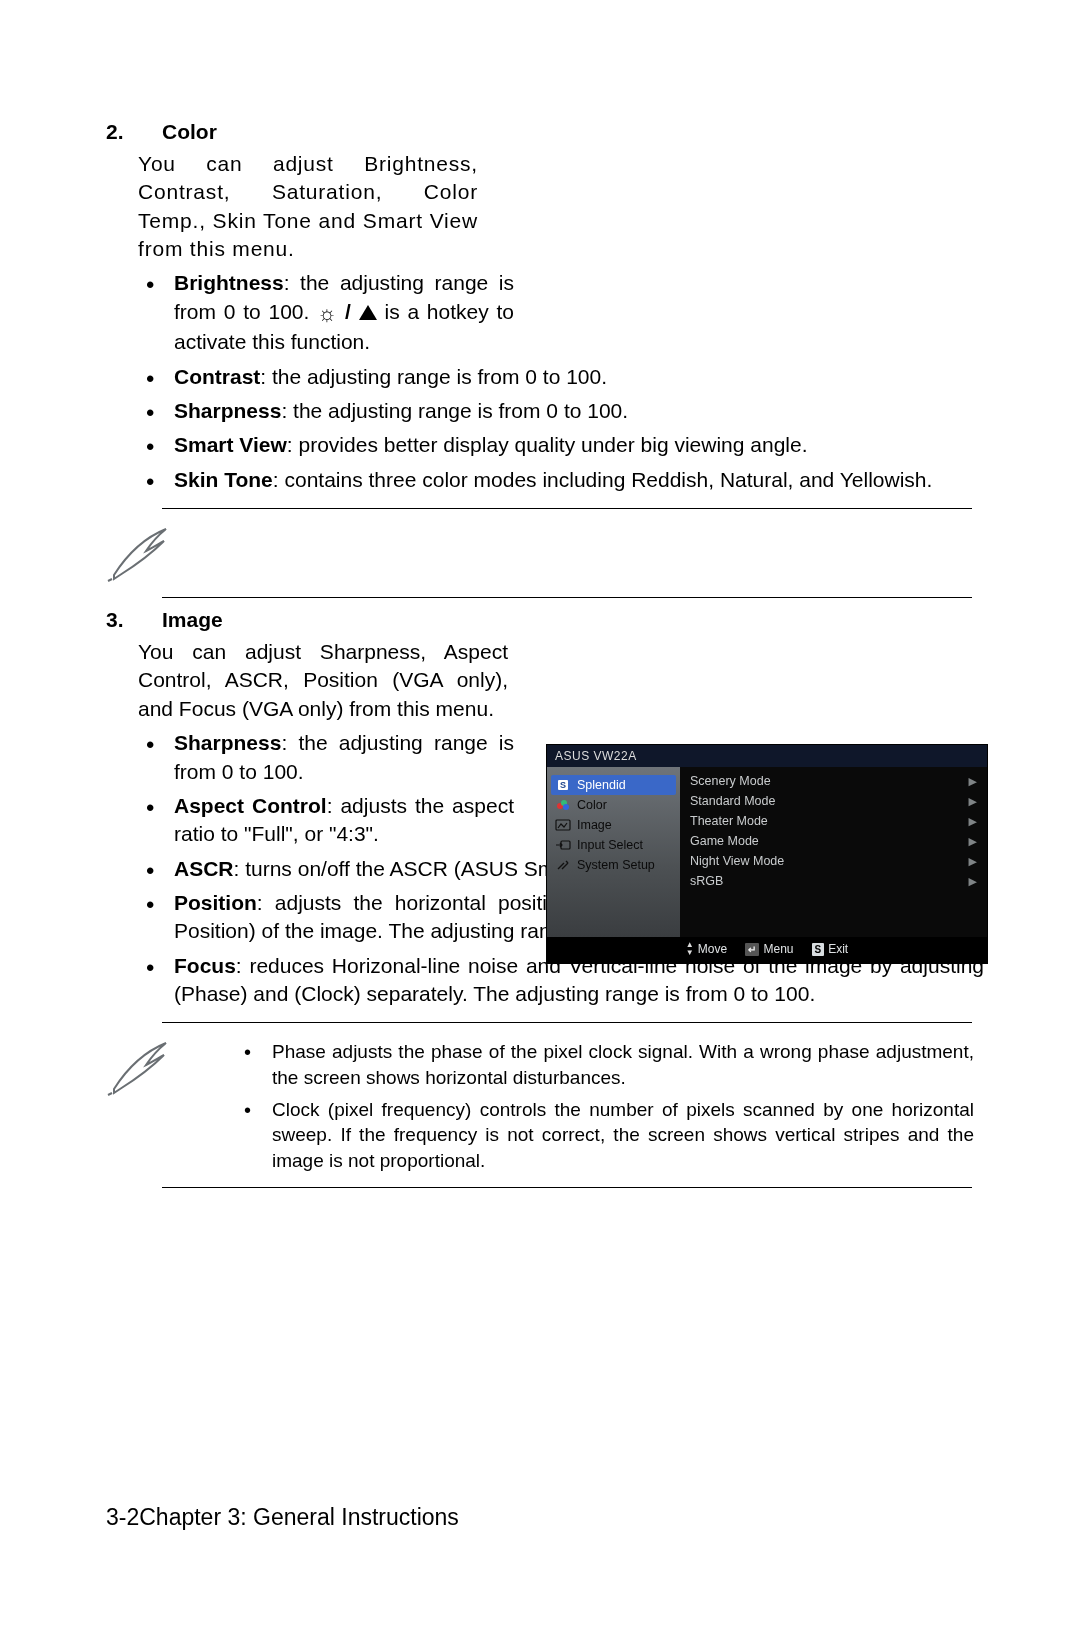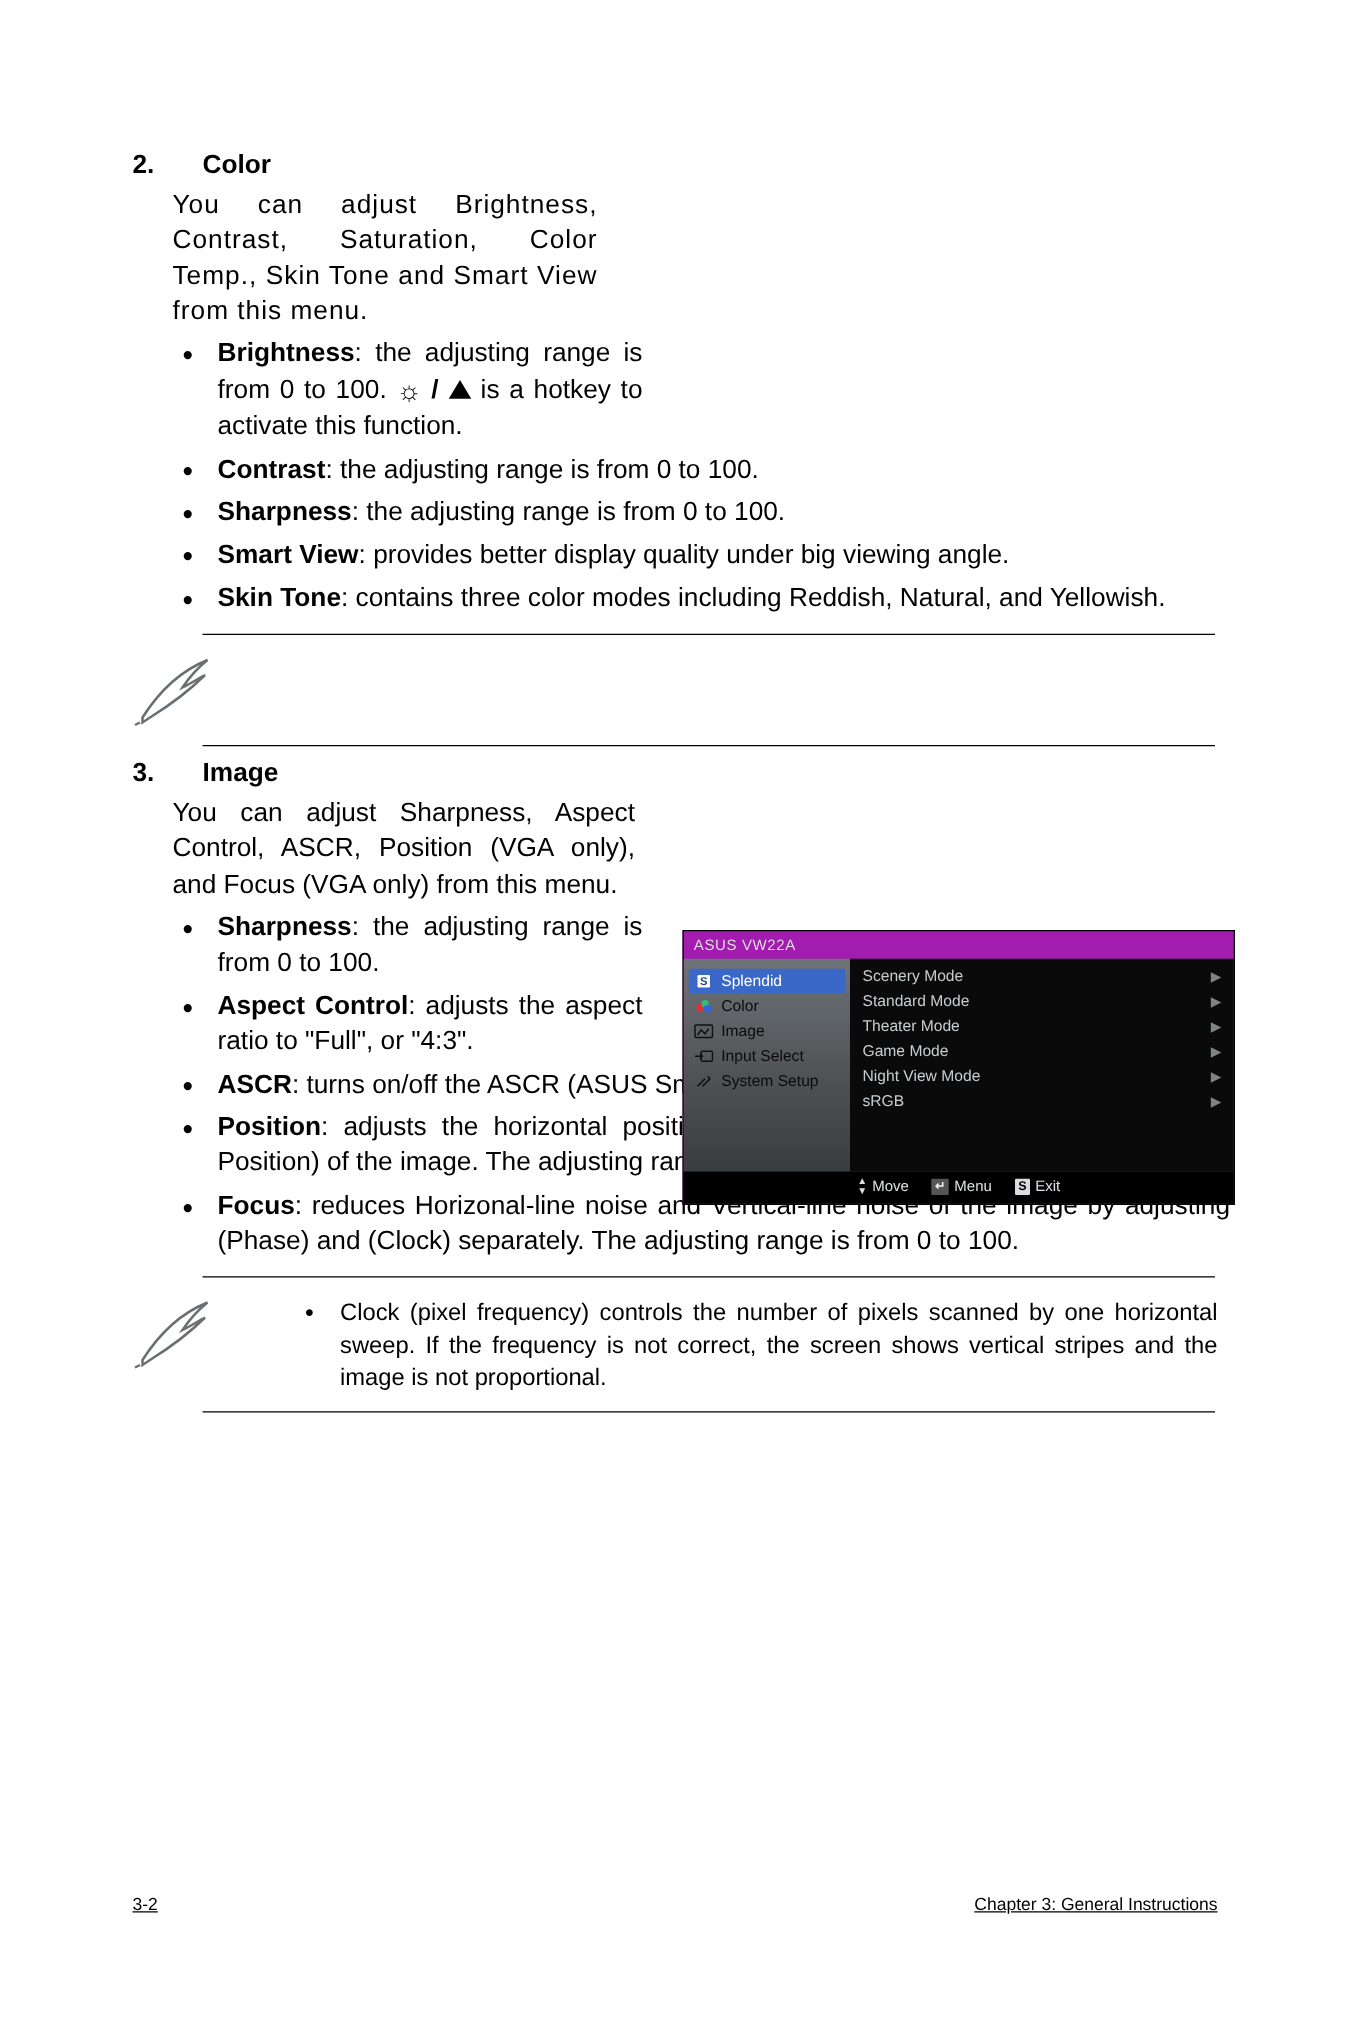--- a/index.html
+++ b/index.html
@@ -29,27 +29,27 @@
   ul.bul.sm>li{font-size:19px;}
   ul.bul.sm>li::before{font-size:20px;}
   .b{font-weight:bold;}
   .sun{display:inline-block;font-weight:bold;font-size:22px;vertical-align:-2px;}
   .tri-up{display:inline-block;width:0;height:0;border-left:9px solid transparent;border-right:9px solid transparent;border-bottom:15px solid #000;vertical-align:-1px;}
   hr.rule{border:none;border-top:1px solid #000;margin:14px 0 10px 56px;width:810px;}
   .note-row{display:flex;margin-left:0;}
   .quill{width:100px;flex:none;display:flex;align-items:flex-start;justify-content:flex-start;padding-top:4px;}
   .quill svg{width:70px;height:60px;}
   .note-text{font-size:19px;line-height:1.35;flex:1;text-align:justify;}
-  .footer{position:absolute;bottom:96px;left:106px;right:106px;display:flex;justify-content:space-between;font-size:14px;text-decoration:underline;}
+  .footer{position:absolute;bottom:96px;left:106px;right:106px;display:flex;justify-content:flex-start;font-size:23px;}
   
   .osd{
     position:absolute;
     left:546px; top:744px;
     width:440px;
-    background:#a21caf;
+    background:#0f172a;
     font-family:Arial,sans-serif;
     font-size:13px;
     color:#cfd2d4;
     border:1px solid #000;
   }
   .osd .titlebar{padding:4px 8px;font-size:12px;letter-spacing:.5px;color:#ddd;font-family:Arial;}
   .osd .body{display:flex;height:170px;}
   .osd .side{width:125px;background:linear-gradient(#6f7479,#4c5053 60%,#3a3d40);padding:8px 4px 4px 4px;}
   .osd .side .row{display:flex;align-items:center;gap:6px;padding:3px 4px;color:#0b0b0b;font-size:12.5px;}
   .osd .side .row.sel{background:#3a68c8;color:#fff;border-radius:2px;}
@@ -114,20 +114,21 @@
   <hr class="rule">
   <div class="note-row">
     <div class="quill">
       <svg viewBox="0 0 70 60">
           <path d="M8 52 C22 30 40 14 60 6 C50 14 44 22 40 28 C48 24 54 20 58 18 C46 30 30 42 14 52 L8 56 Z" fill="none" stroke="#6a6f73" stroke-width="2"></path>
           <path d="M6 56 L2 58" stroke="#6a6f73" stroke-width="2"></path>
         </svg>
     </div>
     <div style="flex:1;padding-left:30px;">
       <ul class="bul sm">
+        <li>Phase adjusts the phase of the pixel clock signal. With a wrong phase adjustment, the screen shows horizontal disturbances.</li>
         <li>Clock (pixel frequency) controls the number of pixels scanned by one horizontal sweep. If the frequency is not correct, the screen shows vertical stripes and the image is not proportional.</li>
       </ul>
     </div>
   </div>
   <hr class="rule">
 
   <div class="osd">
     <div class="titlebar">ASUS VW22A</div>
     <div class="body">
       <div class="side">

